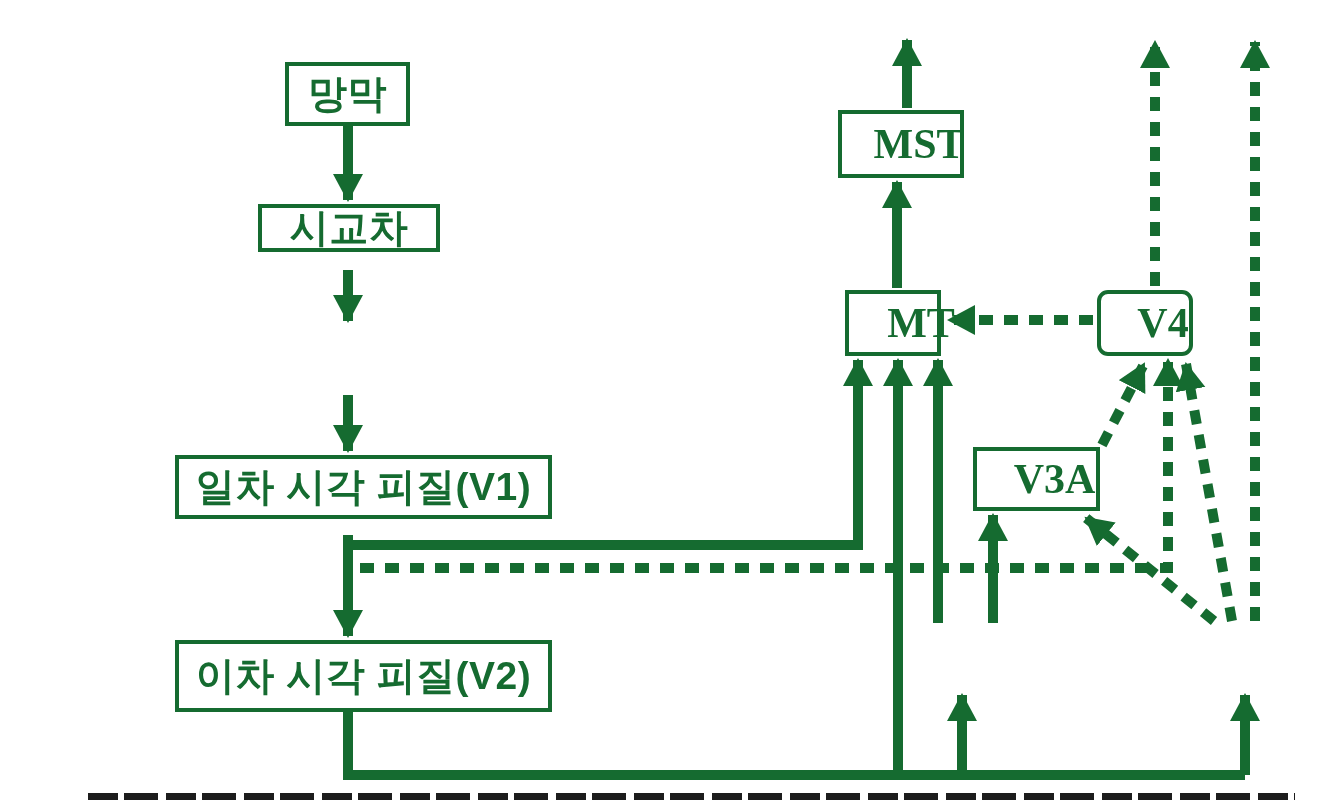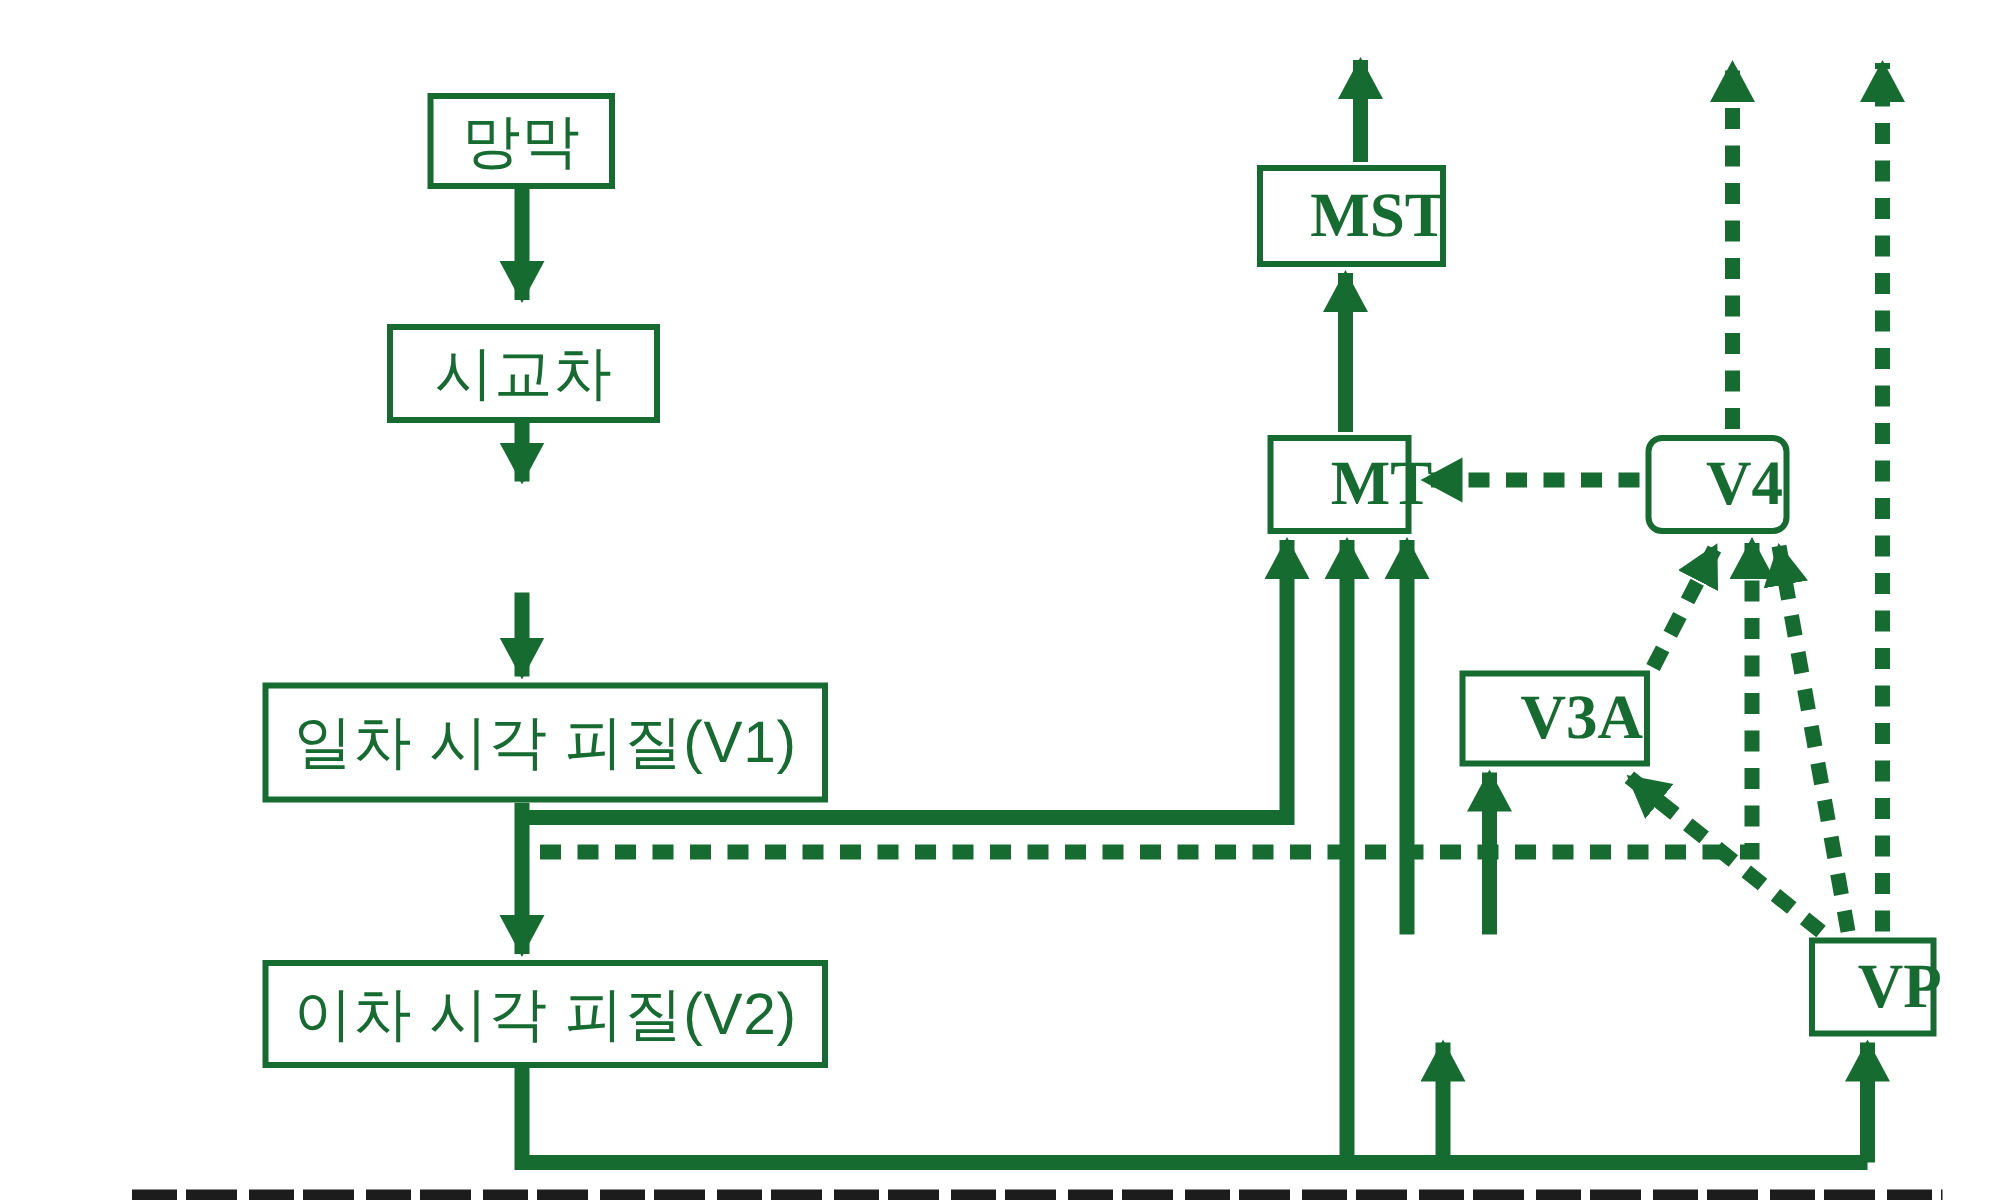--- a/index.html
+++ b/index.html
@@ -21,21 +21,21 @@
     position:absolute;
     box-sizing:border-box;
     border:4px solid var(--accent,#156b30);
     background:#ffffff;
     color:var(--accent,#156b30);
     display:flex;align-items:center;justify-content:center;
     white-space:nowrap;
   }
   .node.korean span{
     font-family:"Liberation Sans",sans-serif;
-    font-weight:400;
+    font-weight:700;
     font-size:39px;
     letter-spacing:0.5px;
   }
   .node.latin span{
     font-family:"Liberation Serif",serif;
     font-weight:700;
     font-size:42px;
     margin-left:36px;
   }
   .cropped-strip{
@@ -80,37 +80,34 @@
         <polyline points="1093,320 949,320" class="edge dashed" marker-end="url(#ah)"></polyline>
         <polyline points="1155,286 1155,42" class="edge dashed" marker-end="url(#ah)"></polyline>
         <polyline points="1255,621 1255,42" class="edge dashed" marker-end="url(#ah)"></polyline>
       </g>
   </svg>
 
   <div class="cropped-strip"></div>
 <div class="node korean" style="left: 285px; top: 62px; width: 125px; height: 64px;">
       <span>망막</span>
     </div>
-    <div class="node korean" style="left: 258px; top: 216px; width: 182px; height: 66px;">
+    <div class="node korean" style="left: 258px; top: 204px; width: 182px; height: 48px;">
       <span>시교차</span>
     </div>
-    <div class="node korean" style="left: 175px; top: 455px; width: 377px; height: 80px;">
+    <div class="node korean" style="left: 175px; top: 455px; width: 377px; height: 64px;">
       <span>일차 시각 피질(V1)</span>
     </div>
     <div class="node korean" style="left: 175px; top: 640px; width: 377px; height: 72px; align-items: center;">
       <span>이차 시각 피질(V2)</span>
     </div>
     <div class="node latin" style="left: 838px; top: 110px; width: 126px; height: 68px;">
       <span>MST</span>
     </div>
     <div class="node latin" style="left: 845px; top: 290px; width: 96px; height: 66px; padding-left: 20px;">
       <span>MT</span>
     </div>
     <div class="node latin" style="left: 1097px; top: 290px; width: 96px; height: 66px; border-radius: 11px;">
       <span>V4</span>
     </div>
     <div class="node latin" style="left: 973px; top: 447px; width: 127px; height: 64px; align-items: center;">
       <span>V3A</span>
     </div>
-    <div class="node latin" style="left: 1206px; top: 625px; width: 85px; height: 66px;">
-      <span>VP</span>
-    </div>
   </div>
 
 </body></html>

